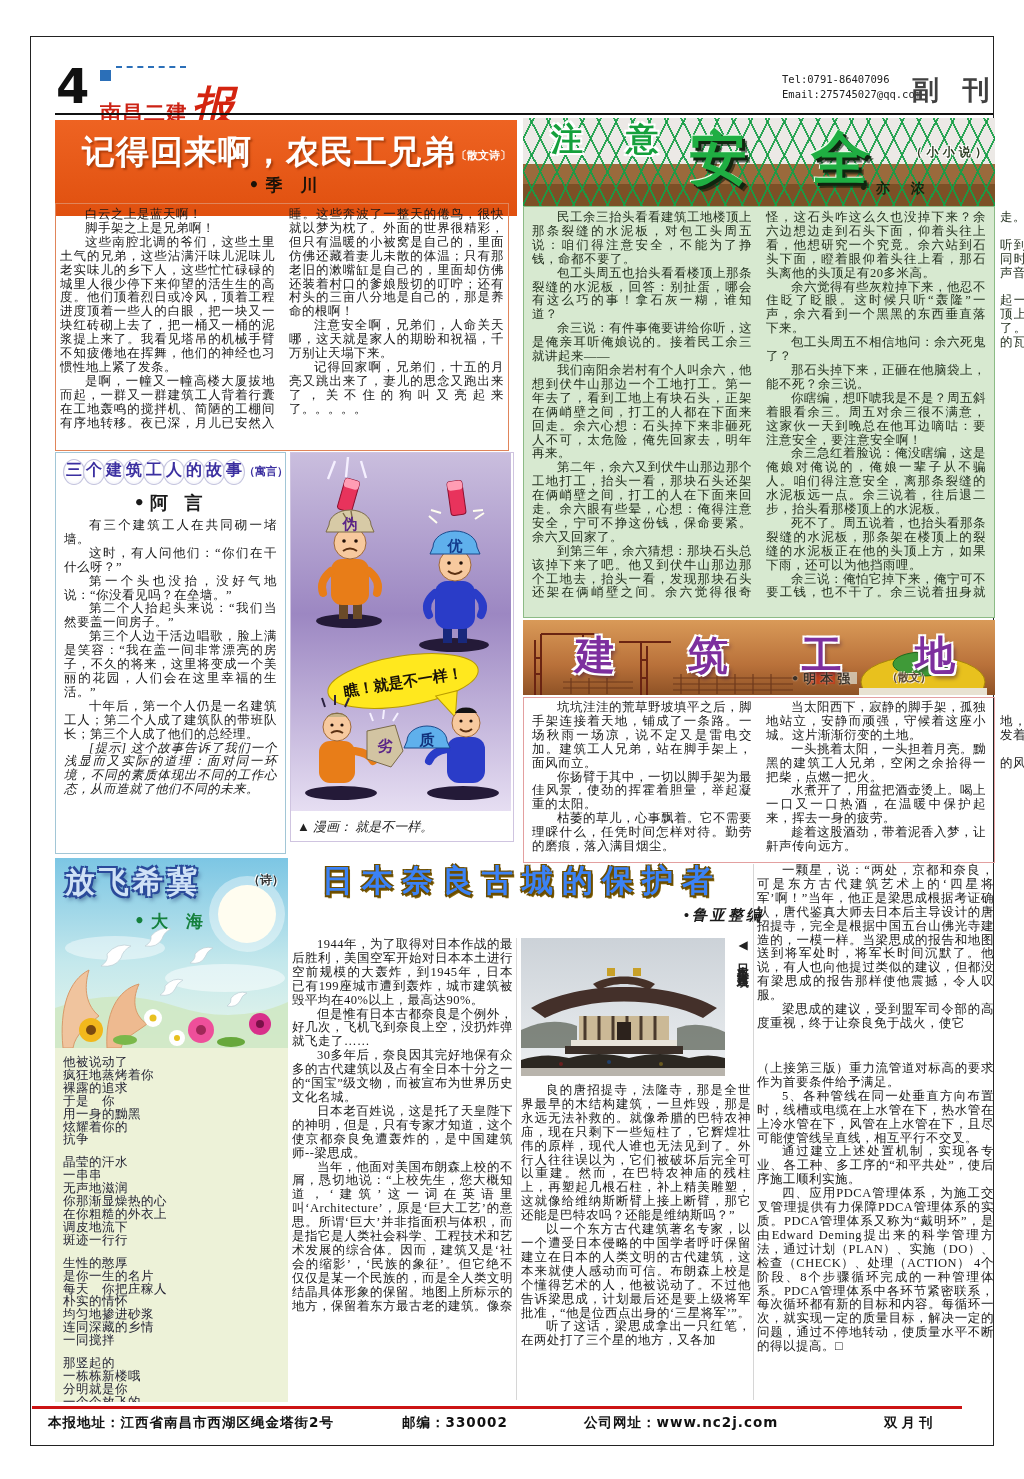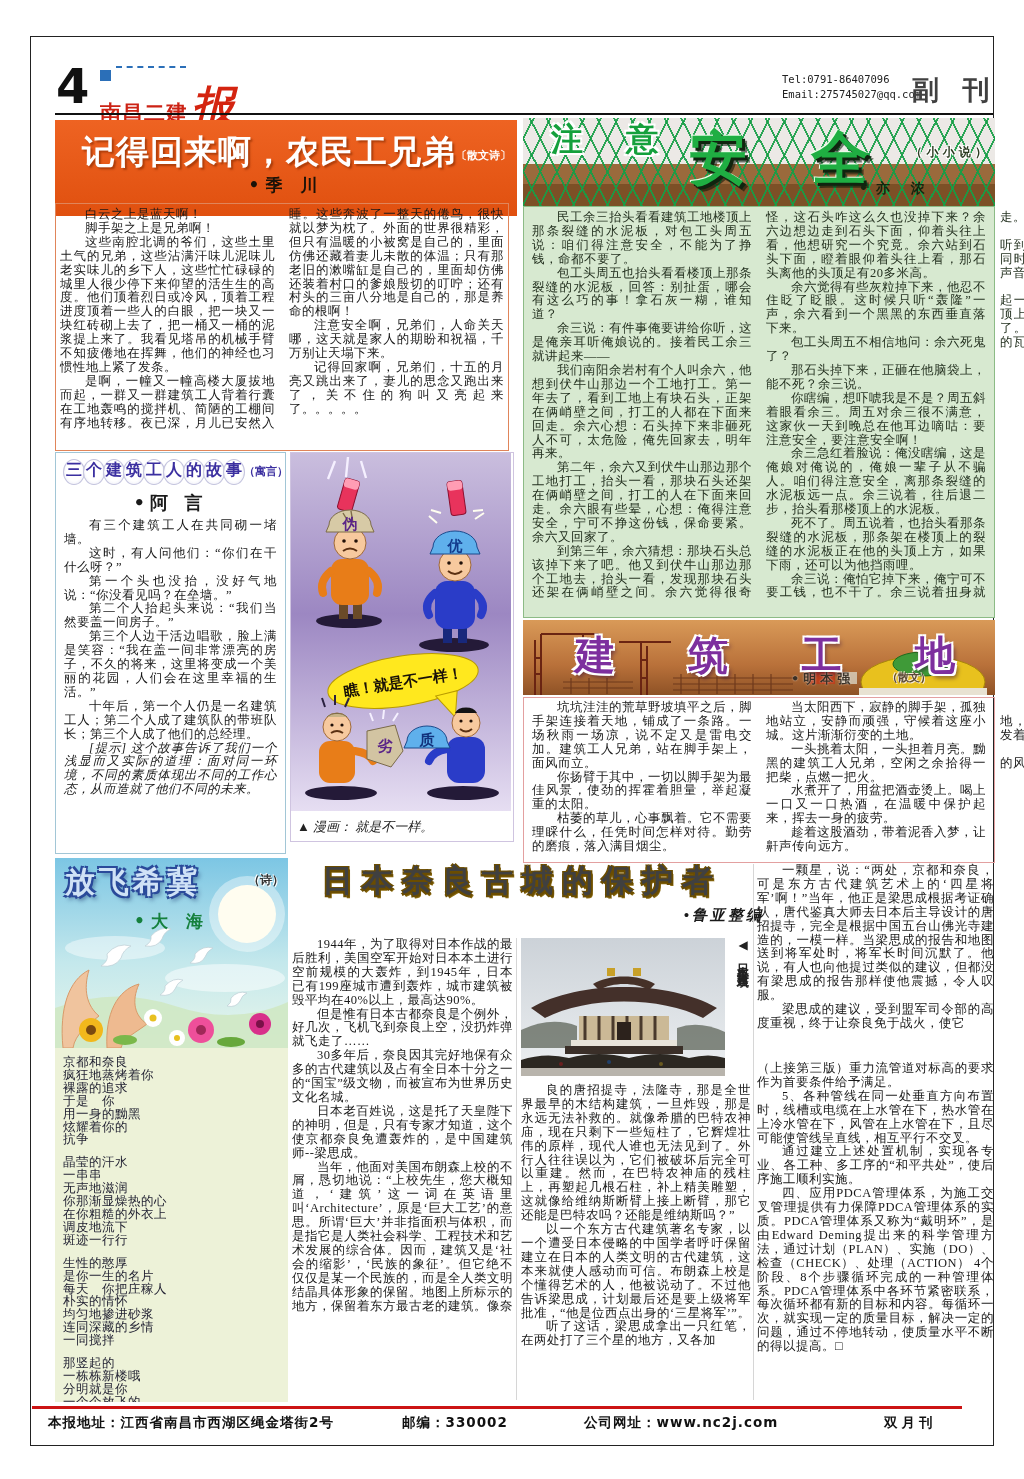--- a/index.html
+++ b/index.html
@@ -89,21 +89,21 @@
       text-shadow:-1px -1px 0 #fff,1px 1px 0 #fff;}
   .poem-byline{position:absolute;left:0;top:52px;width:100%;text-align:center;
       font:bold 17px "DejaVu Sans",sans-serif;letter-spacing:6px;color:#15803d;}
   .poem-lines{position:absolute;left:0;top:190px;width:217px;height:338px;background:#edf2d8;
       padding:8px 8px 8px 8px;font-size:12.5px;line-height:12.9px;letter-spacing:.5px;color:#223;}
   .poem-lines p{margin:0;}
   .poem-lines p.blank{height:10px;}
 
   
   .artE-title{left:292px;top:860px;width:460px;text-align:center;white-space:nowrap;
-      font:bold 31px "DejaVu Sans",sans-serif;color:#404040;letter-spacing:9px;
+      font:bold 31px "DejaVu Sans",sans-serif;color:#3b82f6;letter-spacing:9px;
       text-shadow:-1.5px -1.5px 0 #6b4d00,1.5px -1.5px 0 #6b4d00,-1.5px 1.5px 0 #6b4d00,1.5px 1.5px 0 #6b4d00,2px 3px 0 #8a6a10;}
   .artE-byline{left:304px;top:906px;width:460px;text-align:right;
       font:bold italic 15px "Liberation Serif",serif;letter-spacing:3px;}
   .artE-col1{left:292px;top:938px;width:221px;height:462px;}
   .artE-photo{left:521px;top:938px;width:230px;height:140px;}
   .photo-caption{position:absolute;right:0;top:0;height:138px;writing-mode:vertical-rl;
       font:bold 12px "DejaVu Sans",sans-serif;color:#222;letter-spacing:2px;}
   .artE-col2{left:521px;top:1084px;width:230px;height:316px;}
   .artE-col3{left:757px;top:864px;width:237px;height:196px;}
   .contin{left:757px;top:1062px;width:237px;height:340px;}
@@ -371,21 +371,21 @@
             <circle cx="122" cy="180" r="3" fill="#e8c020"></circle>
           <ellipse cx="70" cy="182" rx="12" ry="5" fill="#7ab84a"></ellipse>
           <ellipse cx="176" cy="184" rx="14" ry="5" fill="#68a83c"></ellipse>
         </g>
       </svg>
       <div class="poem-title">放飞希冀</div>
       <div class="poem-genre">（诗）</div>
       <div class="poem-byline">•大  海</div>
     </div>
     <div class="poem-lines">
-        <p>京都和奈良</p>
+        <p>他被说动了</p>
         <p>疯狂地蒸烤着你</p>
         <p>裸露的追求</p>
         <p>于是　你</p>
         <p>用一身的黝黑</p>
         <p>炫耀着你的</p>
         <p>抗争</p>
         <p class="blank"></p>
         <p>晶莹的汗水</p>
         <p>一串串</p>
         <p>无声地滋润</p>

